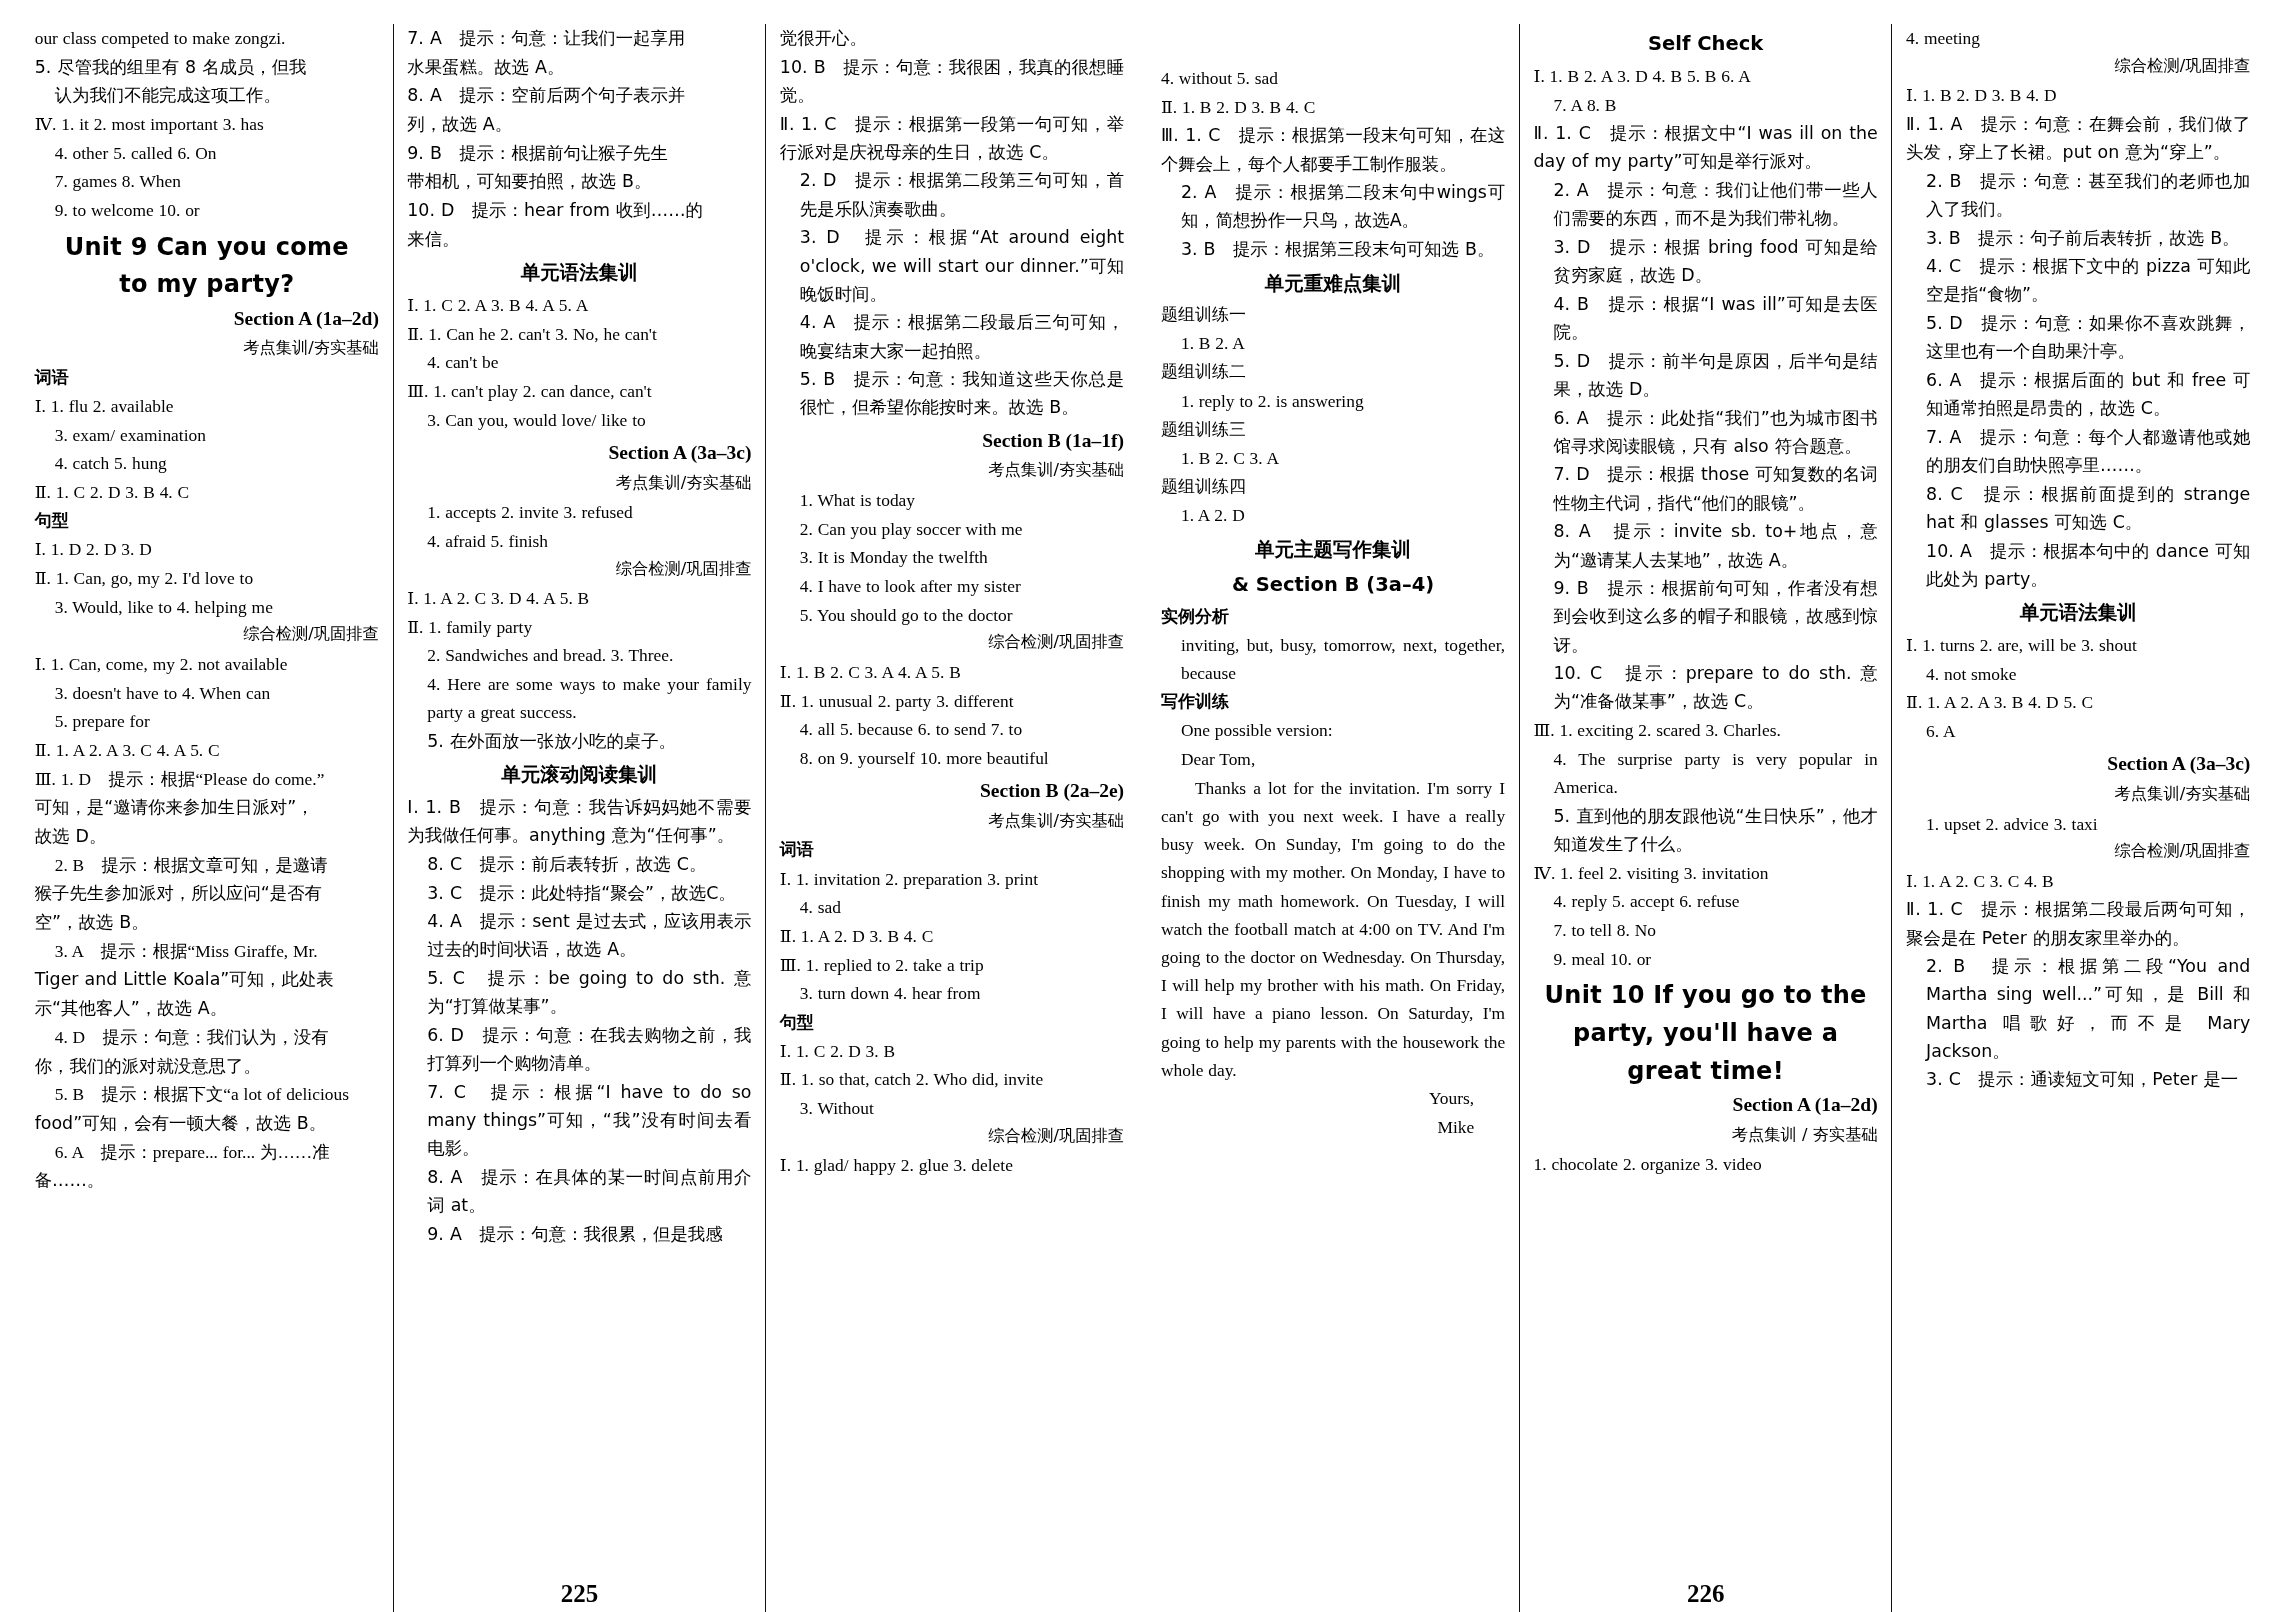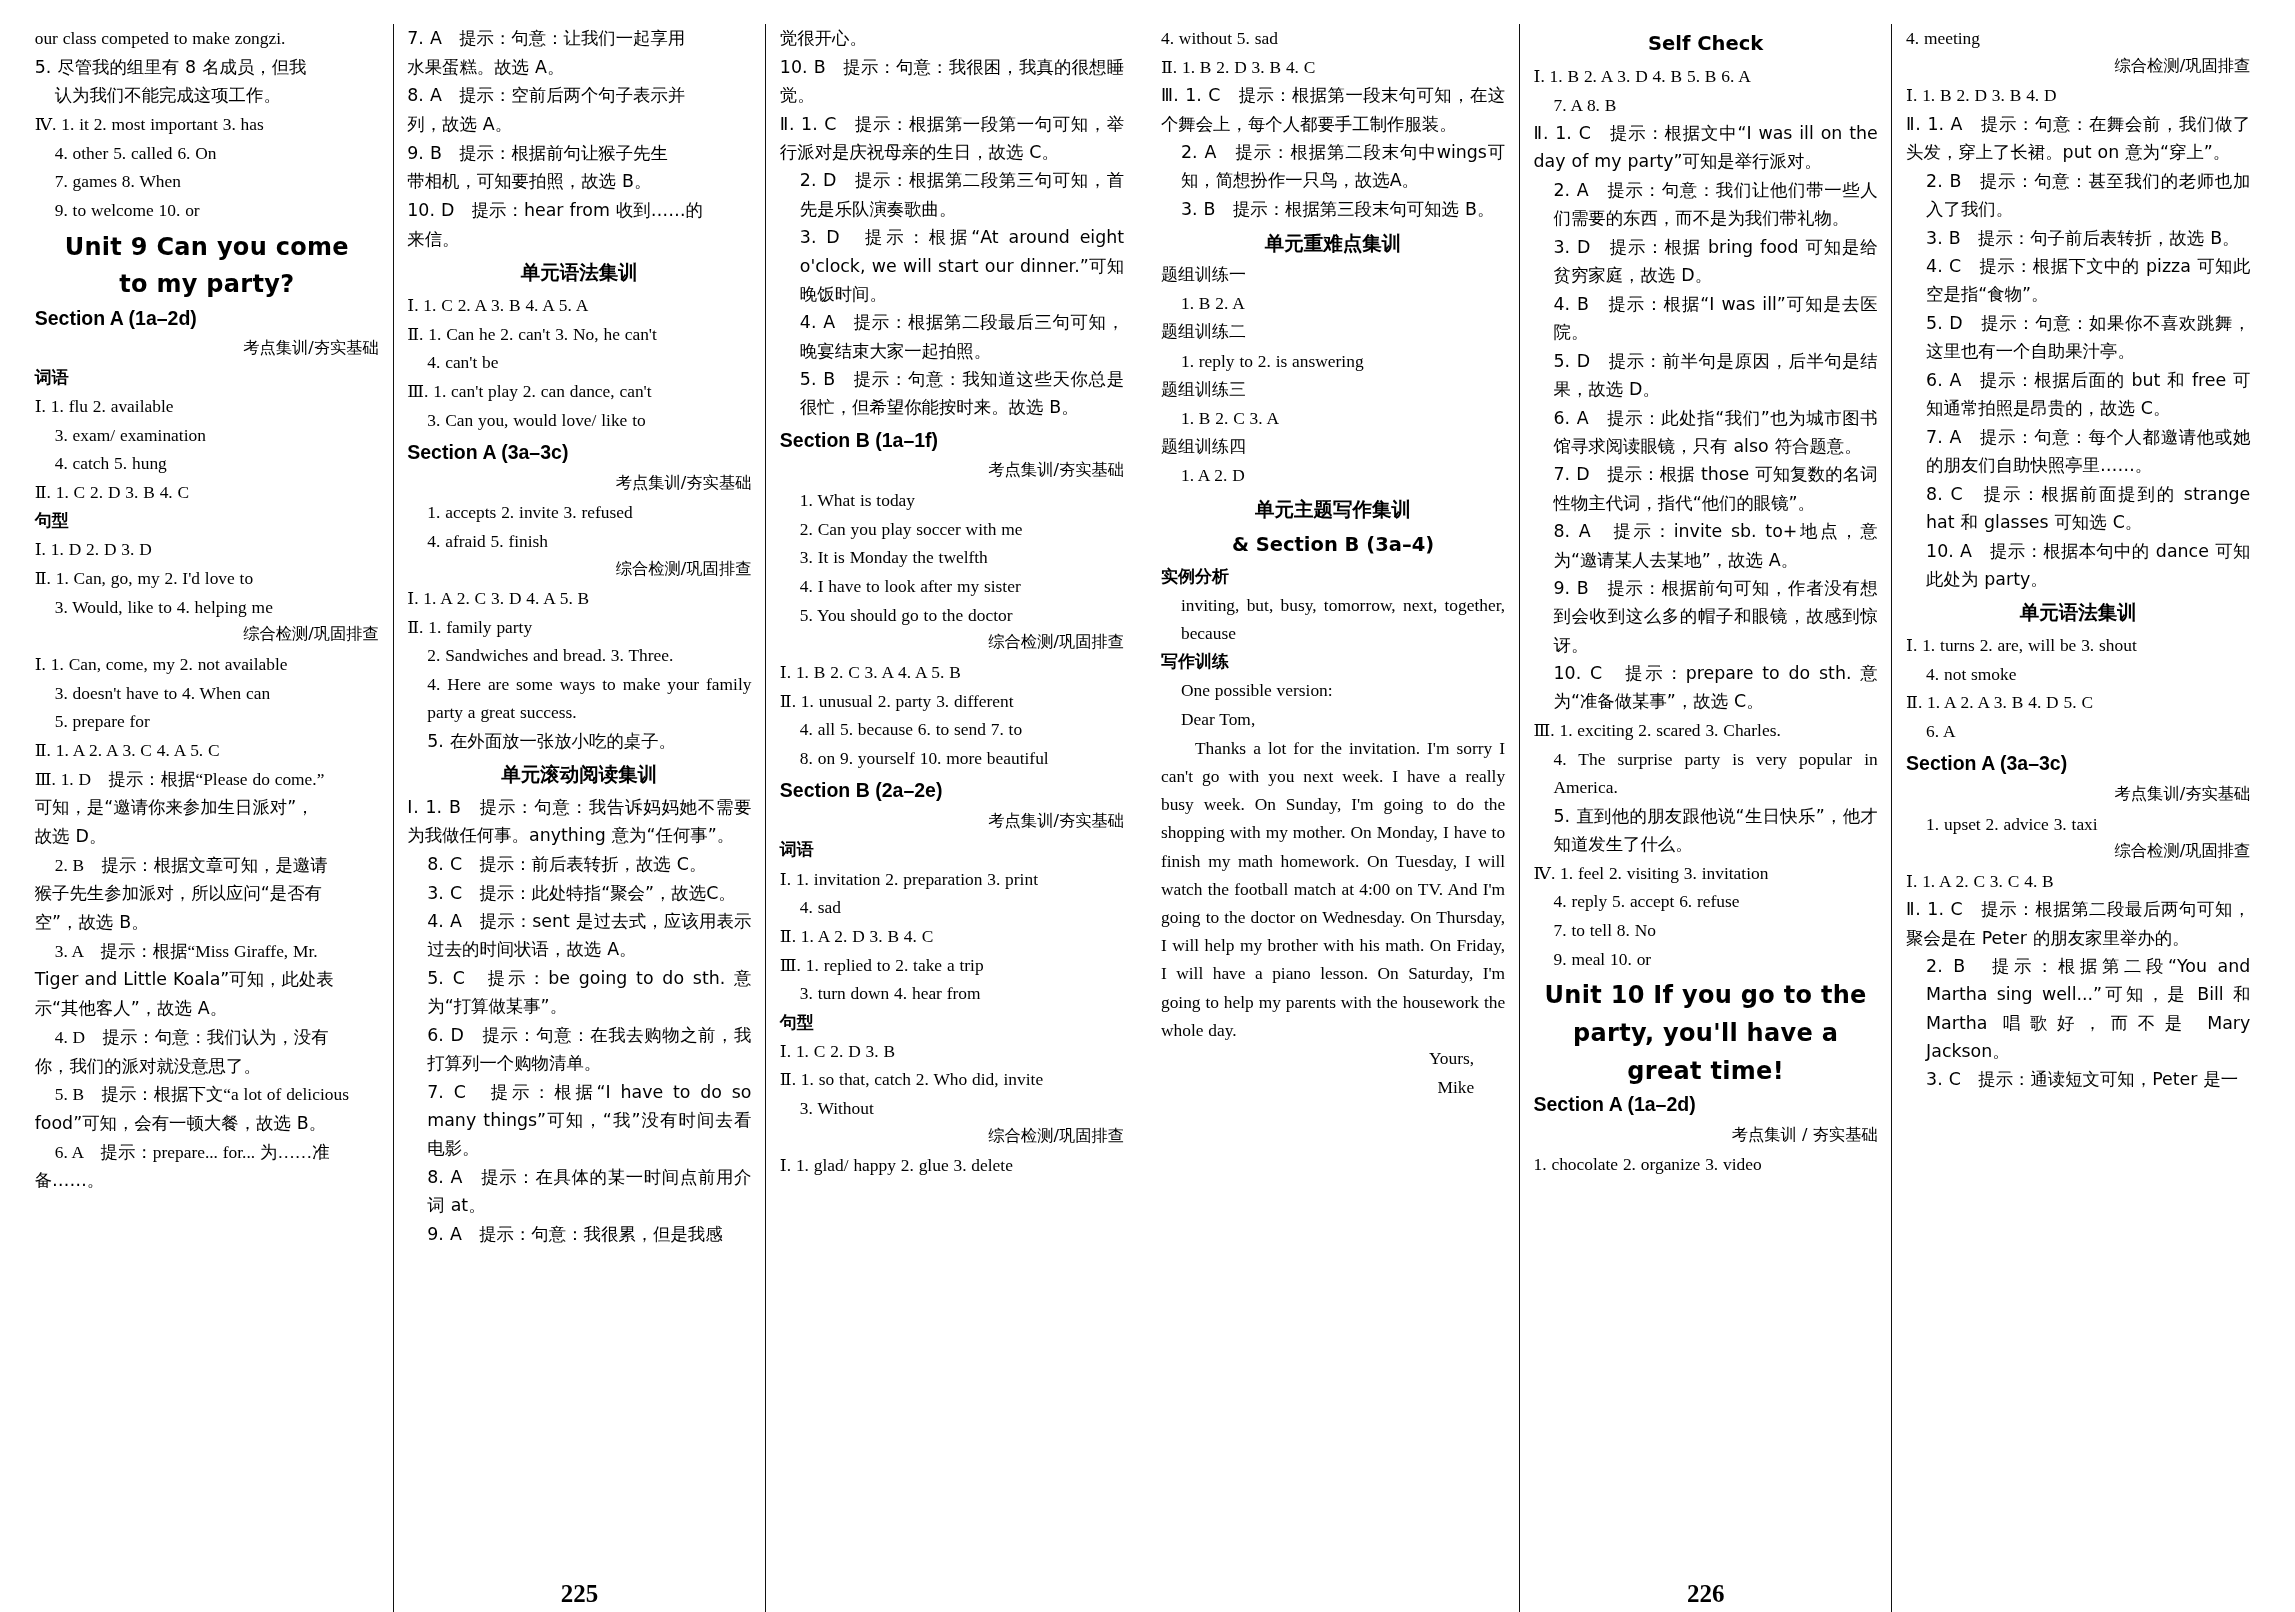--- a/index.html
+++ b/index.html
@@ -32,21 +32,21 @@
   .col{
     flex:1 1 0;
     box-sizing:border-box;
     padding:0 13.7px;
     font-size:17.4px;
     line-height:1.62;
     position:relative;
     overflow:hidden;
   }
   .col + .col{border-left:1.1px solid #111;}
-  .half.right .cols .col:first-child{border-left:none;}
+  .half.right .cols .col:first-child{border-left:none;margin-top:40px;}
 
   
   .ln{
     margin:0 0 0.5px 0;
     text-align:justify;
     text-justify:inter-word;
     word-spacing:0.5px;
   }
   .ln.ind{text-indent:0;padding-left:20px;}
   .cn{font-family:"DejaVu Sans","Liberation Sans",sans-serif;}
@@ -55,24 +55,24 @@
   .unit-title{
     font-family:"DejaVu Sans","Liberation Sans",sans-serif;
     font-weight:bold;
     font-size:24px;
     line-height:1.22;
     text-align:center;
     margin:8.4px 0 2.1px 0;
     letter-spacing:0.3px;
   }
   .sec-title{
-    font-family:Liberation Sans, sans-serif;
+    font-family:Liberation Serif, serif;
     font-weight:bold;
     font-size:19.5px;
-    text-align:left;
+    text-align:right;
     margin:3.2px 0 1.1px 0;
   }
   .sub-title{
     font-family:"DejaVu Sans","Liberation Sans",sans-serif;
     font-weight:normal;
     font-size:16.3px;
     text-align:right;
     margin:0 0 2.1px 0;
   }
   .blk-title{

